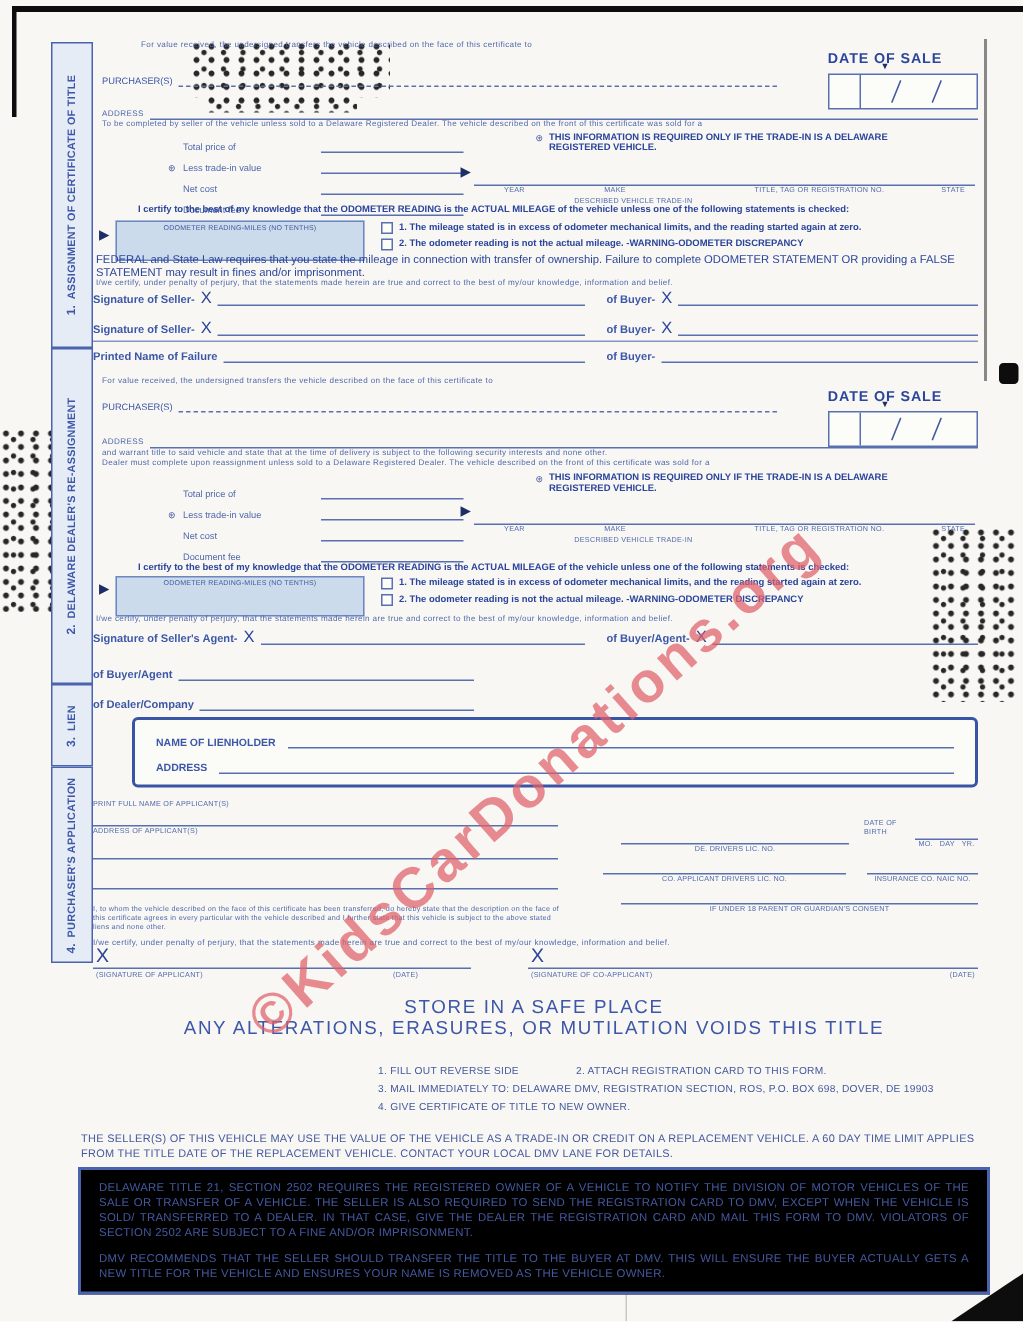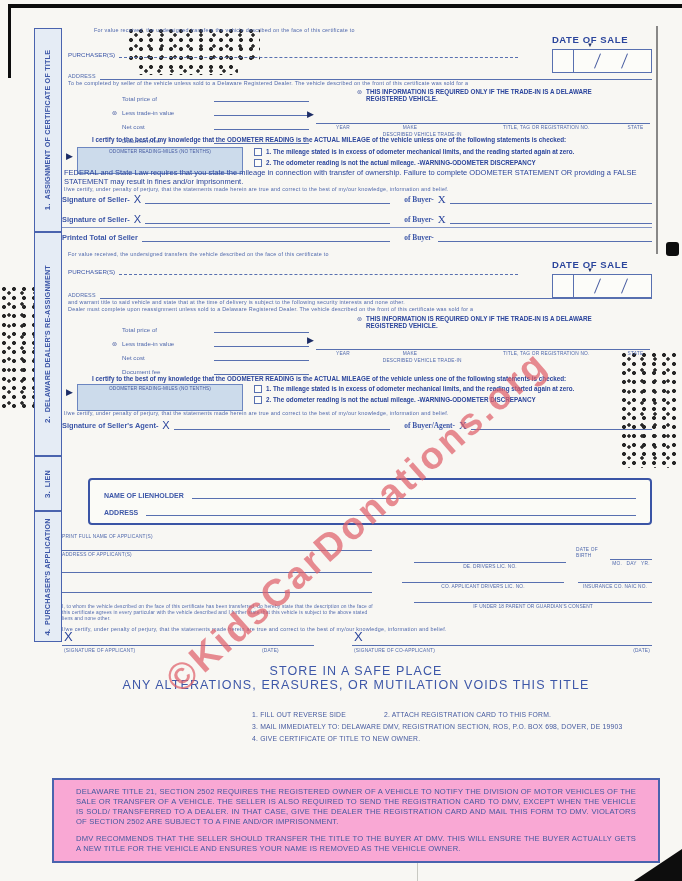--- a/index.html
+++ b/index.html
@@ -60,37 +60,37 @@
   
   .odo{position:absolute;width:164px;height:25px;border:1px solid #6c86c0;background:#ccdbeb;}
   .odolab{position:absolute;top:1px;left:0;right:0;text-align:center;font-size:4.7px;color:#44599f;letter-spacing:.15px;}
   .cb{width:6px;height:6px;border:1px solid #5870b0;background:#fdfdfa;flex:none;margin-bottom:1px;}
   .checkrow{display:flex;align-items:flex-start;gap:4px;margin-bottom:2px;}
   .checktext{font-size:6.3px;font-weight:bold;color:#2b459c;line-height:1.15;}
   
   .sigrow{position:absolute;left:0;right:0;display:flex;gap:14px;}
   .sighalf{display:flex;align-items:flex-end;gap:4px;}
   .sigL{width:57%;}
-  .sigR{width:43%;font-family:Liberation Serif, serif;}
+  .sigR{width:43%;}
   .siglab{font-size:7.4px;font-weight:bold;color:#3d57a8;white-space:nowrap;}
   .xmark{font-size:11px;color:#2b459c;line-height:.8;font-weight:normal;}
   
   .lienbox{position:absolute;left:26px;right:0;top:2px;height:47px;border:2.5px solid #3a54a5;
      border-radius:4px;background:#fbfbf7;box-sizing:border-box;}
   .lienrow{position:absolute;left:14px;right:14px;display:flex;align-items:flex-end;gap:8px;}
   .lienlab{font-size:7px;font-weight:bold;color:#3d57a8;white-space:nowrap;}
   
   .fline{position:absolute;border-top:1px solid #5870b0;}
   .flab{position:absolute;font-size:4.8px;color:#5069ad;letter-spacing:.15px;text-align:center;}
   
   .bigcenter{position:absolute;left:0;right:0;text-align:center;font-size:12.5px;color:#3d57a8;letter-spacing:1.1px;}
   .ownerblock{position:absolute;text-align:center;font-size:11.5px;line-height:1.25;color:#3d57a8;letter-spacing:.4px;}
   .instr{font-size:6.8px;color:#44599f;letter-spacing:.2px;}
-  .noticebox{position:absolute;left:0;right:0;border:2px solid #4a63ae;background:#f9a8d4;
-     padding:7px 22px;box-sizing:border-box;}
+  .noticebox{position:absolute;left:0;right:0;border:2px solid #4a63ae;background:#000000;
+     padding:7px 12px;box-sizing:border-box;}
   .noticep{font-size:7.6px;line-height:1.32;text-align:justify;color:#44599f;letter-spacing:.2px;}
 </style>
 </head>
 <body>
 
 <div class="page">
 
   <div class="art art-top"></div>
   <div class="art art-left"></div>
   <div class="art art-right"></div>
@@ -229,21 +229,21 @@
           <span class="fill"></span>
         </div>
       <div class="sighalf sigR">
           <span class="siglab">of Buyer-</span>
           <span class="xmark">X</span>
           <span class="fill"></span>
         </div>
     </div>
     <div class="sigrow" style="top:208px;">
       <div class="sighalf sigL">
-          <span class="siglab">Printed Total of Seller</span>
+          <span class="siglab">Printed Name of Failure</span>
           <span class="fill"></span>
         </div>
       <div class="sighalf sigR">
           <span class="siglab">of Buyer-</span>
           <span class="fill"></span>
         </div>
     </div>
   </div>
 
   <div class="hr" style="top:227px;"></div>
@@ -334,22 +334,30 @@
           <span class="xmark">X</span>
           <span class="fill"></span>
         </div>
       <div class="sighalf sigR">
           <span class="siglab">of Buyer/Agent-</span>
           <span class="xmark">X</span>
           <span class="fill"></span>
         </div>
     </div>
     <div class="sigrow" style="top:195px;">
+      <div class="sighalf sigR">
+          <span class="siglab">of Buyer/Agent</span>
+          <span class="fill"></span>
+        </div>
     </div>
     <div class="sigrow" style="top:215px;">
+      <div class="sighalf sigR">
+          <span class="siglab">of Dealer/Company</span>
+          <span class="fill"></span>
+        </div>
     </div>
   </div>
 
   <div class="sec" style="top:456px;height:54px;">
     <div class="lienbox">
       <div class="lienrow" style="top:9px;">
         <span class="lienlab">NAME OF LIENHOLDER</span>
         <span class="fill"></span>
       </div>
       <div class="lienrow" style="top:26px;">
@@ -405,20 +413,21 @@
 
     <div class="abs" style="top:47px;left:200px;right:0;">
       <div style="display:flex;gap:38px;">
         <span class="instr">1. FILL OUT REVERSE SIDE</span>
         <span class="instr">2. ATTACH REGISTRATION CARD TO THIS FORM.</span>
       </div>
       <div class="instr" style="margin-top:5px;">3. MAIL IMMEDIATELY TO: DELAWARE DMV, REGISTRATION SECTION, ROS, P.O. BOX 698, DOVER, DE 19903</div>
       <div class="instr" style="margin-top:5px;">4. GIVE CERTIFICATE OF TITLE TO NEW OWNER.</div>
     </div>
 
+    <div class="abs" style="top:90px;left:2px;right:2px;font-size:7.3px;line-height:1.35;color:#44599f;letter-spacing:.2px;">THE SELLER(S) OF THIS VEHICLE MAY USE THE VALUE OF THE VEHICLE AS A TRADE-IN OR CREDIT ON A REPLACEMENT VEHICLE. A 60 DAY TIME LIMIT APPLIES FROM THE TITLE DATE OF THE REPLACEMENT VEHICLE. CONTACT YOUR LOCAL DMV LANE FOR DETAILS.</div>
 
     <div class="noticebox" style="top:114px;">
       <div class="noticep">DELAWARE TITLE 21, SECTION 2502 REQUIRES THE REGISTERED OWNER OF A VEHICLE TO NOTIFY THE DIVISION OF MOTOR VEHICLES OF THE SALE OR TRANSFER OF A VEHICLE. THE SELLER IS ALSO REQUIRED TO SEND THE REGISTRATION CARD TO DMV, EXCEPT WHEN THE VEHICLE IS SOLD/ TRANSFERRED TO A DEALER. IN THAT CASE, GIVE THE DEALER THE REGISTRATION CARD AND MAIL THIS FORM TO DMV. VIOLATORS OF SECTION 2502 ARE SUBJECT TO A FINE AND/OR IMPRISONMENT.</div>
       <div class="noticep" style="margin-top:7px;">DMV RECOMMENDS THAT THE SELLER SHOULD TRANSFER THE TITLE TO THE BUYER AT DMV. THIS WILL ENSURE THE BUYER ACTUALLY GETS A NEW TITLE FOR THE VEHICLE AND ENSURES YOUR NAME IS REMOVED AS THE VEHICLE OWNER.</div>
     </div>
   </div>
 
 </div>
 
 </body></html>

